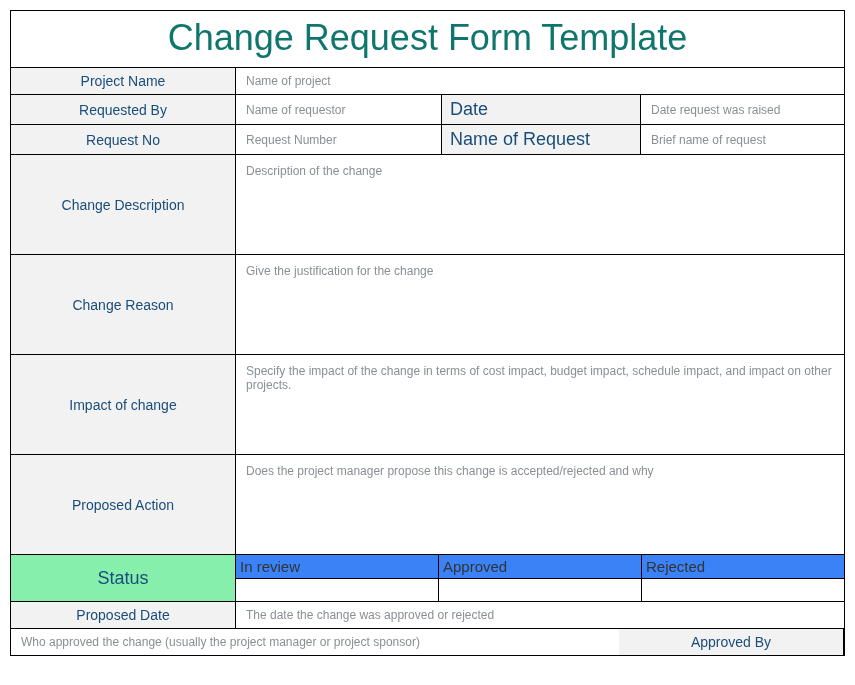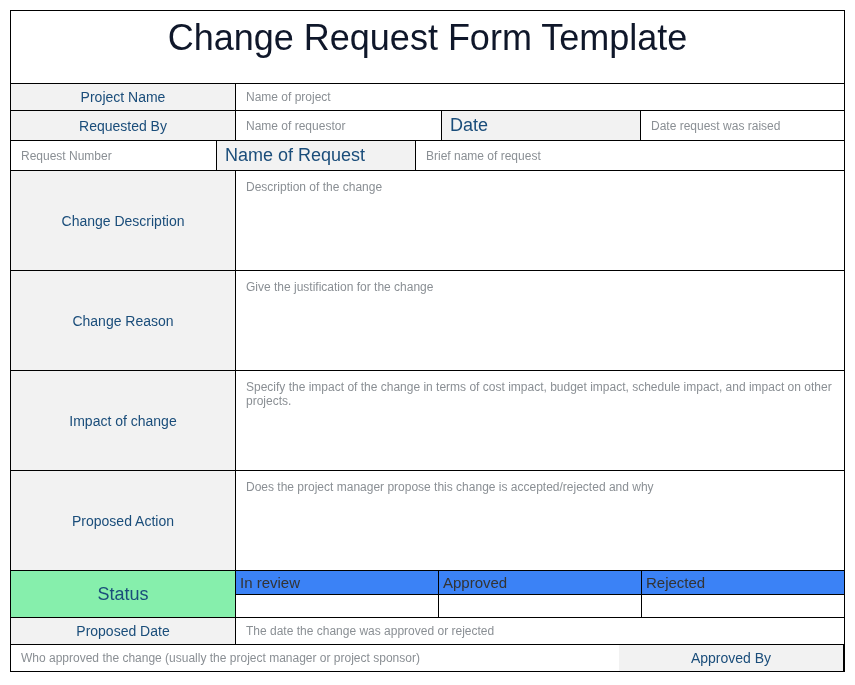--- a/index.html
+++ b/index.html
@@ -9,22 +9,22 @@
     font-family: Arial, Helvetica, sans-serif;
     background: #fff;
   }
   .form-wrap {
     width: 835px;
     border: 1px solid #000;
   }
   .title {
     text-align: center;
     font-size: 36px;
-    color: #0f172a;
-    padding: 6px 0 24px 0;
+    color: #0f766e;
+    padding: 6px 0 8px 0;
     border-bottom: 1px solid #000;
   }
   .row {
     display: flex;
     border-bottom: 1px solid #000;
   }
   .row:last-child { border-bottom: none; }
   .cell {
     padding: 4px 8px;
     display: flex;
@@ -136,20 +136,21 @@
     <div class="cell input-cell" style="flex:0 0 205px; border-right:none;">
       <input type="text" placeholder="Name of requestor" style="">
     </div>
     <div class="sub-label" style="width:200px;">Date</div>
     <div class="cell input-cell">
       <input type="text" placeholder="Date request was raised" style="">
     </div>
   </div>
 
   <div class="row">
+    <div class="cell label-cell">Request No</div>
     <div class="cell input-cell" style="flex:0 0 205px; border-right:none;">
       <input type="text" placeholder="Request Number" style="">
     </div>
     <div class="sub-label" style="width:200px;">Name of Request</div>
     <div class="cell input-cell">
       <input type="text" placeholder="Brief name of request" style="">
     </div>
   </div>
 
   <div class="row tall">

